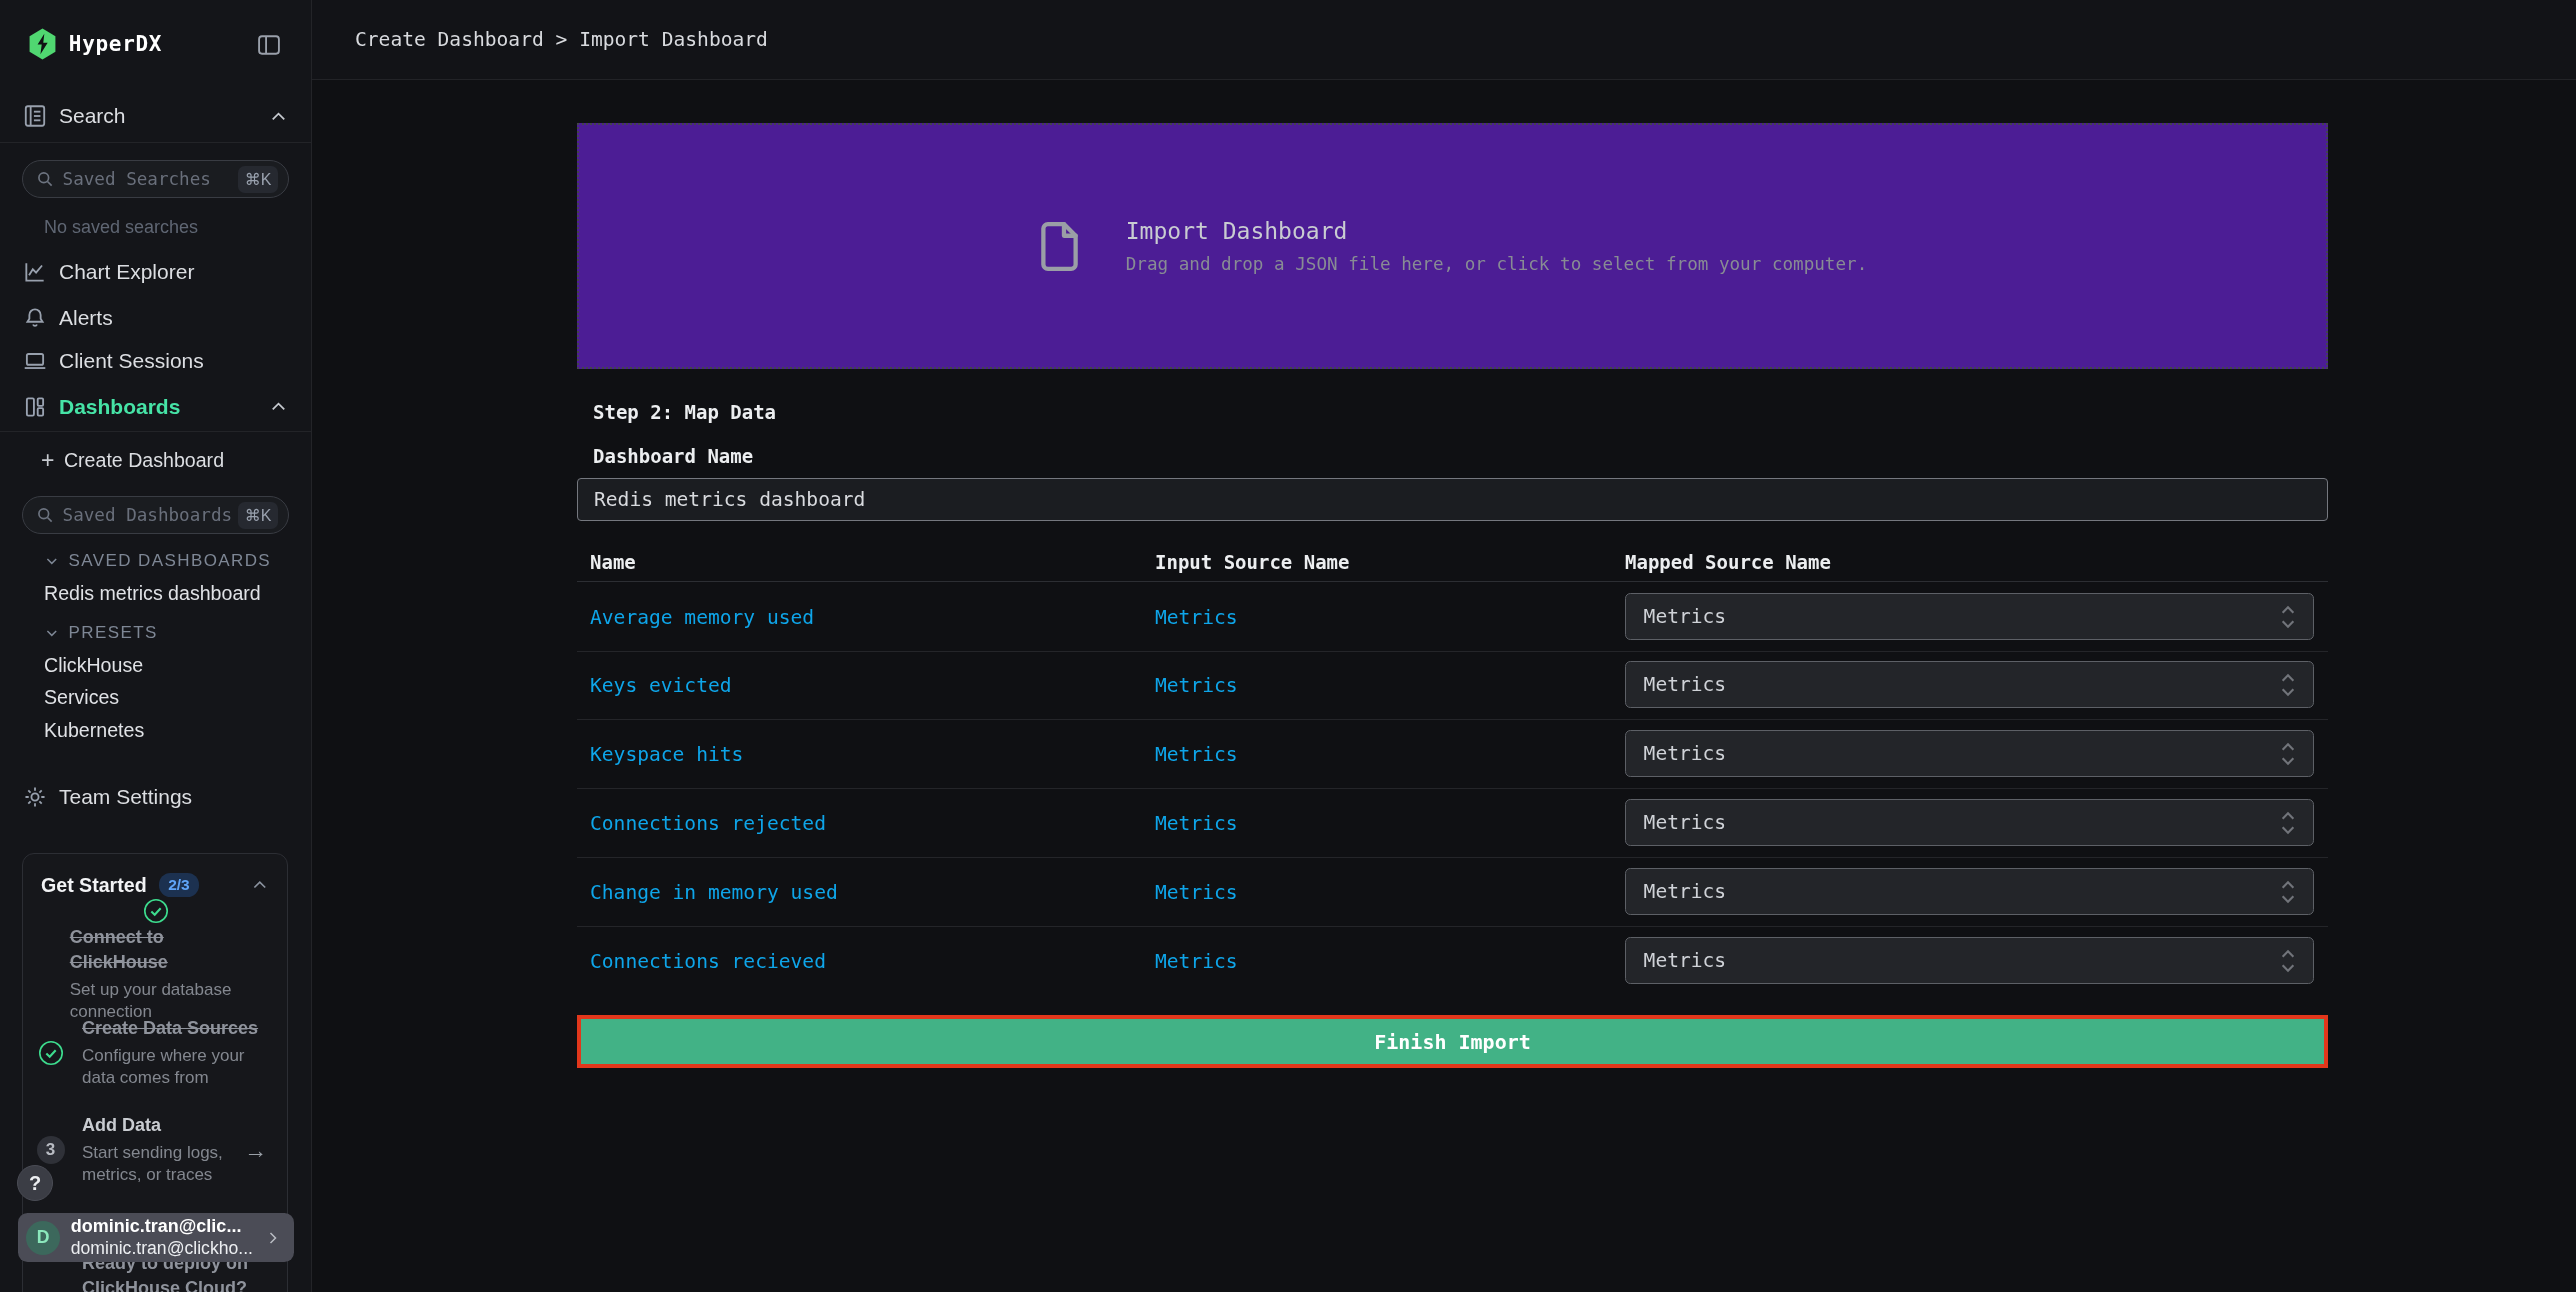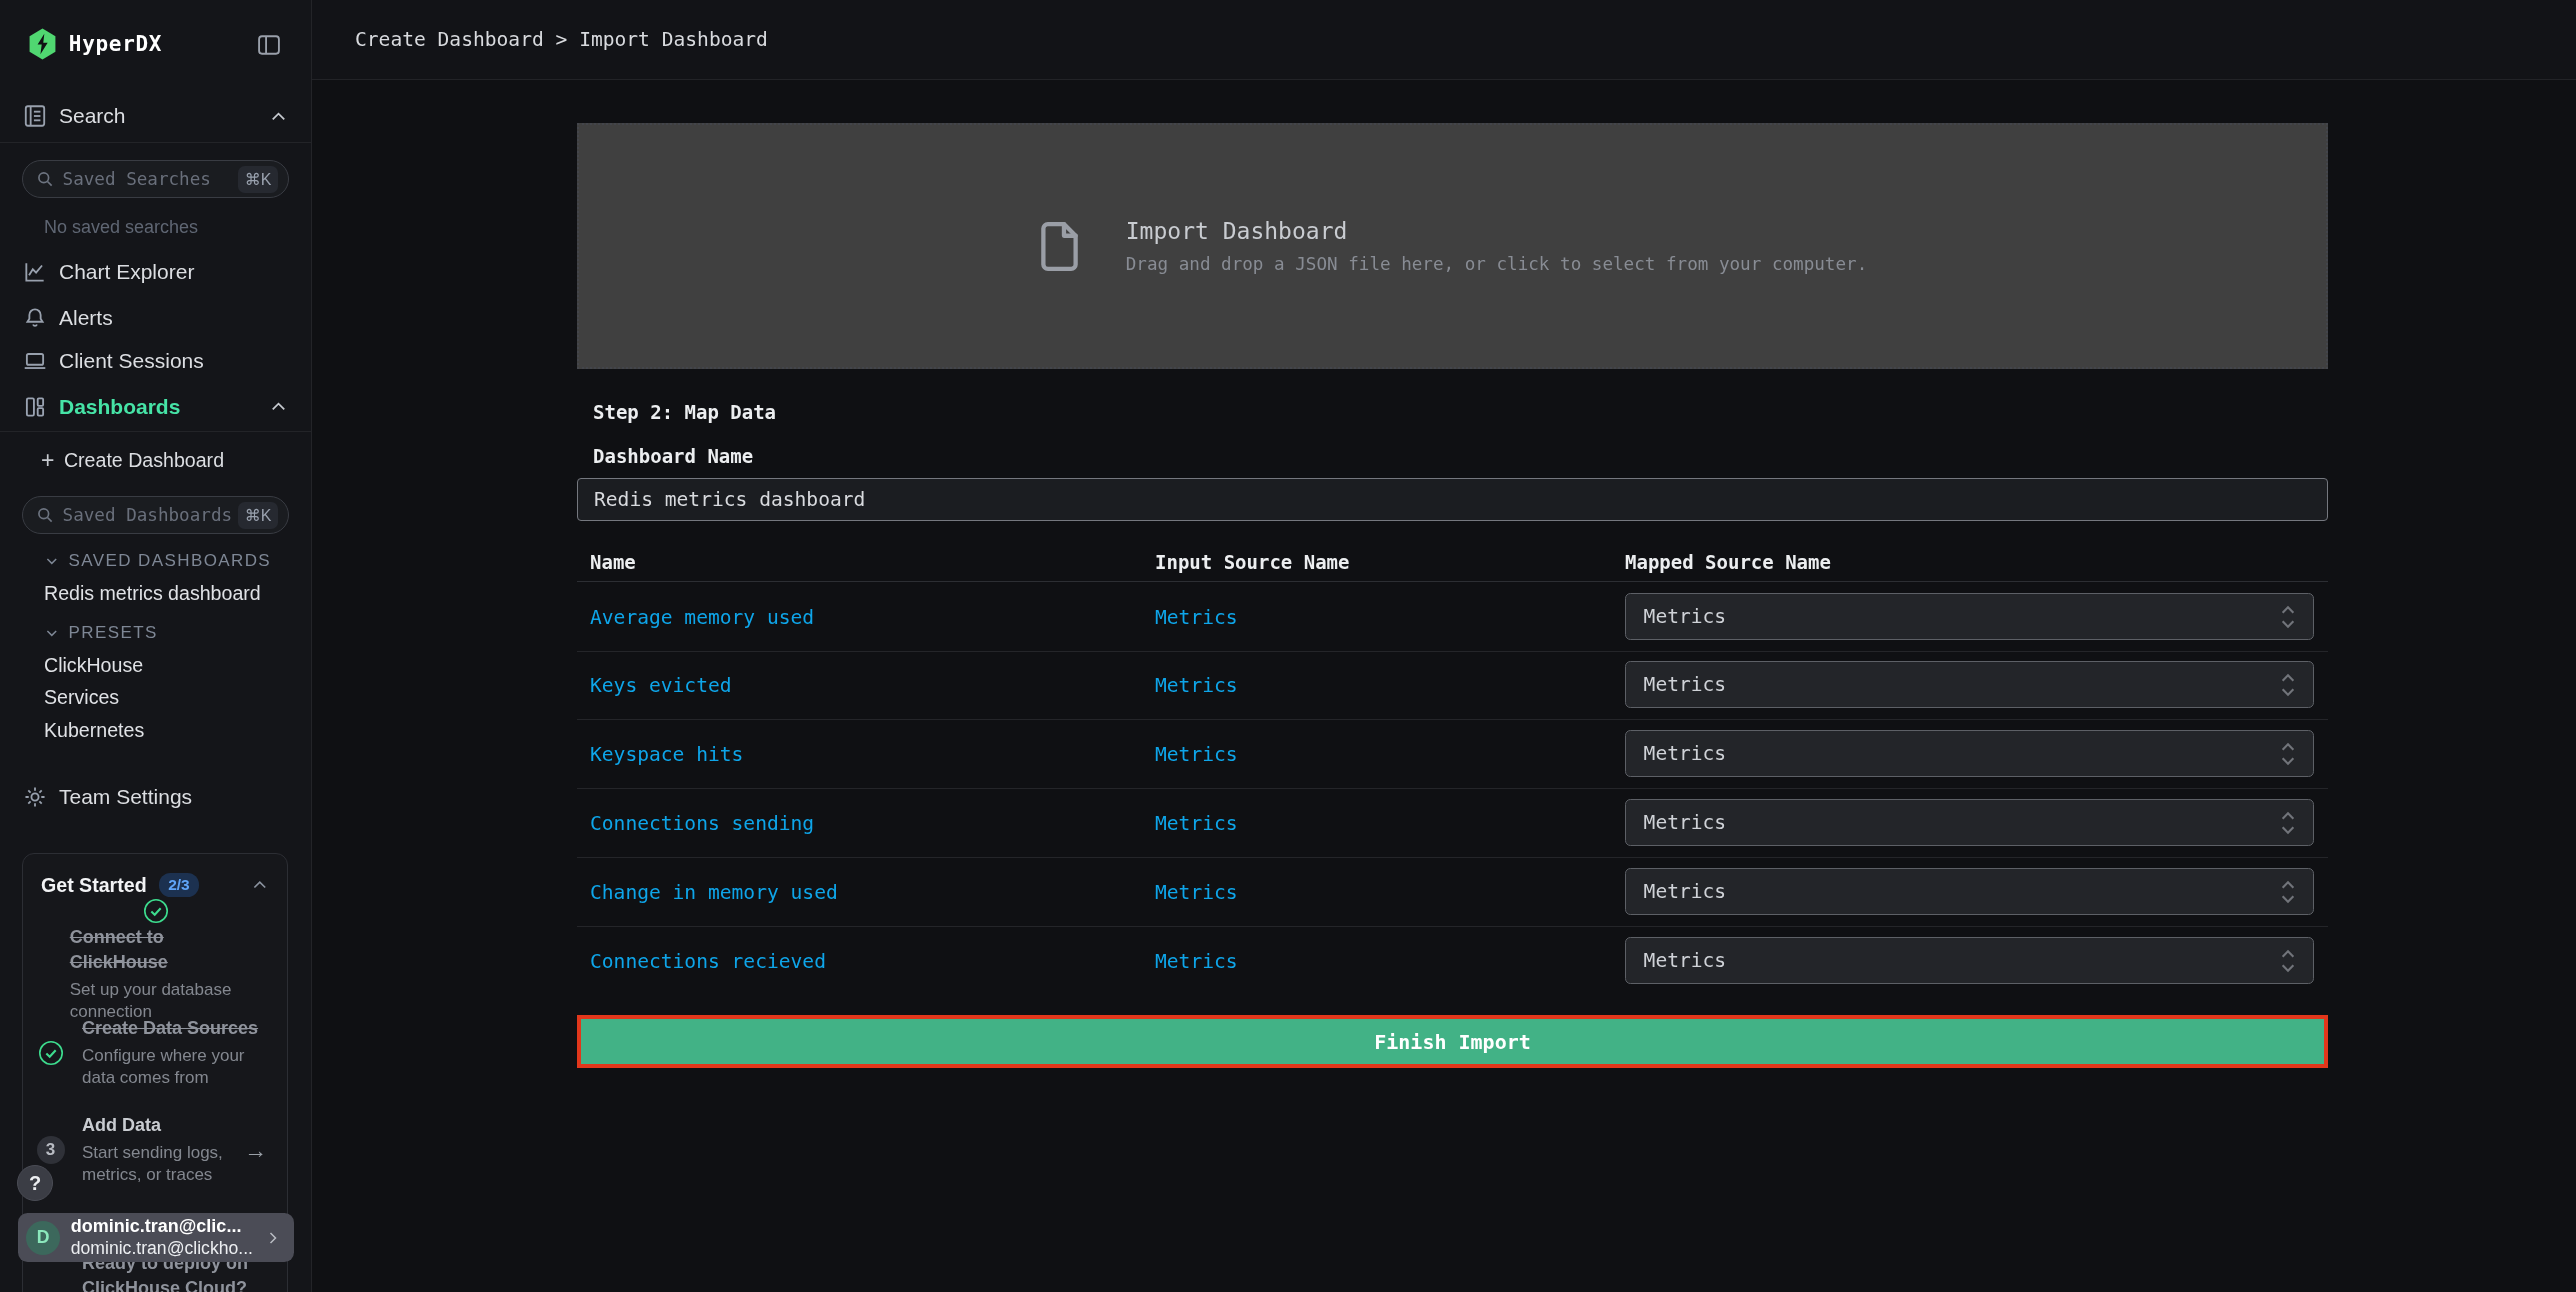--- a/index.html
+++ b/index.html
@@ -119,21 +119,21 @@
   .breadcrumb {
     margin-left:43px; font-family:"DejaVu Sans Mono", monospace;
     font-size:19.6px; color:#d8dade;
   }
 
   
   .content { position:absolute; left:577px; top:80px; width:1751px; height:1213px; }
 
   .dropzone {
     position:absolute; left:0; top:43px; width:1751px; height:246px;
-    background:#404040; border:2px dotted #43454b;
+    background:#4c1d95; border:2px dotted #43454b;
     display:flex; align-items:center; justify-content:center; cursor:pointer;
   }
   .dz-inner { display:flex; align-items:center; }
   .dz-file-icon { width:43px; height:57px; color:#9a9ea6; flex:none; }
   .dz-text { margin-left:45px; font-family:"DejaVu Sans Mono", monospace; }
   .dz-title { font-size:23px; color:#c9ccd1; }
   .dz-sub { font-size:17.6px; color:#888c94; margin-top:10.8px; }
 
   .mono-label {
     position:absolute; left:16px; font-family:"DejaVu Sans Mono", monospace;
@@ -429,21 +429,21 @@
     <div class="select-box">
       <span class="select-value">Metrics</span>
       <svg class="select-chevrons" viewBox="0 0 24 28" fill="none" stroke="currentColor" stroke-width="2">
         <polyline points="7,10 12,5 17,10"></polyline>
           <polyline points="7,18 12,23 17,18"></polyline>
       </svg>
     </div>
   </div>
 
   <div class="trow" style="top:709px;">
-    <span class="td" style="left:13px;">Connections sending</span>
+    <span class="td" style="left:13px;">Connections rejected</span>
     <span class="td" style="left:578px;">Metrics</span>
     <div class="select-box">
       <span class="select-value">Metrics</span>
       <svg class="select-chevrons" viewBox="0 0 24 28" fill="none" stroke="currentColor" stroke-width="2">
         <polyline points="7,10 12,5 17,10"></polyline>
           <polyline points="7,18 12,23 17,18"></polyline>
       </svg>
     </div>
   </div>
 

